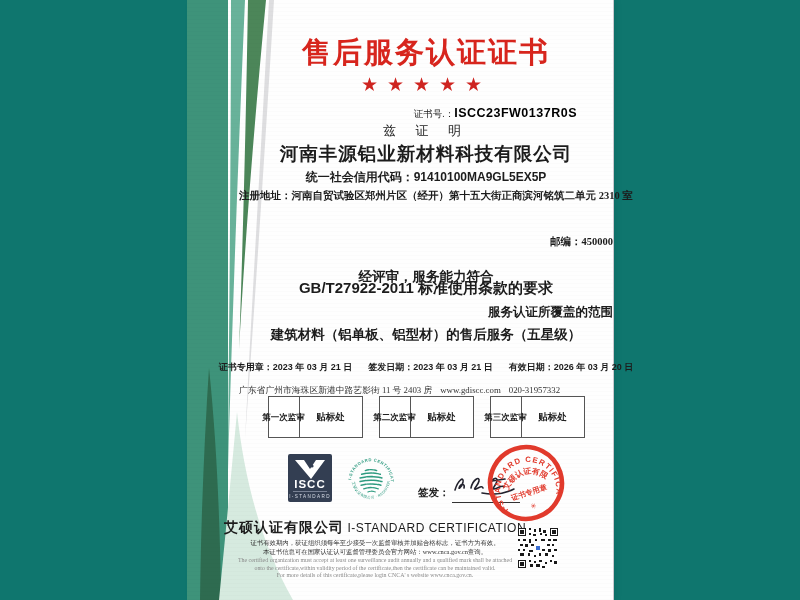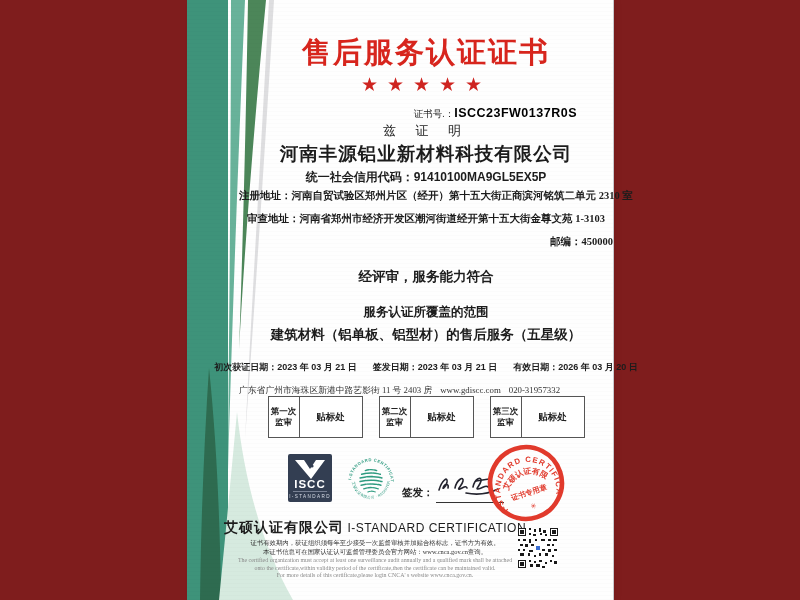--- a/index.html
+++ b/index.html
@@ -1,16 +1,16 @@
 <!DOCTYPE html>
 <html><head>
 <meta charset="utf-8">
 <style>
   html,body{margin:0;padding:0;background:#ffffff;}
-  #screen{position:relative;width:800px;height:600px;background:#7f1d1d;overflow:hidden;
+  #screen{position:relative;width:800px;height:600px;background:#0f766e;overflow:hidden;
           font-family:"Liberation Serif", serif;}
   
   #certificate{position:absolute;left:187px;top:0;width:426px;height:600px;background:#fefefe;
                border-right:1px solid #c9c9ce;box-shadow:3px 0 6px rgba(0,0,0,0.06);}
   #certificate .texture{position:absolute;inset:0;
      background:repeating-linear-gradient(0deg, rgba(0,0,0,0.013) 0 1px, transparent 1px 4px);pointer-events:none;}
   #deco{position:absolute;left:0;top:0;}
   
   #content{position:absolute;left:52px;right:0;top:0;bottom:0;}
   .c-line{position:absolute;left:0;right:0;text-align:center;white-space:nowrap;color:#1c1c1c;}
@@ -21,33 +21,33 @@
   .certno .lbl{font-size:9.5px;color:#222;}
   .certno .val{font-size:12.5px;font-weight:bold;letter-spacing:0.5px;font-family:"Liberation Sans",sans-serif;}
   .attest{top:122px;font-size:13px;font-weight:normal;letter-spacing:8px;}
   .company{top:141px;font-size:18.5px;font-weight:bold;letter-spacing:1px;}
   .credit{top:169px;font-size:12px;font-weight:bold;}
   .addr1{top:189px;font-size:10.5px;font-weight:bold;}
   .addr2{top:212px;font-size:10.5px;font-weight:bold;}
   .post{top:235px;font-size:10.5px;font-weight:bold;text-align:right;}
   .conf1{top:268px;font-size:13.5px;font-weight:bold;}
   .conf2{top:279px;font-size:15px;font-weight:bold;}
-  .scopeh{top:304px;font-size:12.5px;font-weight:bold;}
+  .scopeh{top:304px;font-size:12.5px;font-weight:bold;text-align:right;}
   .scopev{top:326px;font-size:13.5px;font-weight:bold;}
   .dates{top:361px;font-size:9px;font-weight:bold;display:flex;justify-content:center;gap:16px;}
   .contact{top:385px;font-size:8.8px;color:#333;display:flex;justify-content:flex-start;gap:8px;}
   
   .boxes{top:396px;display:flex;justify-content:center;gap:16px;}
   .sbox{display:flex;border:1px solid #555;height:40px;background:#fff;}
-  .sbox .round{width:30px;border-right:1px solid #555;display:flex;flex-direction:column;
+  .sbox .round{width:30px;border-right:1px solid #555;display:flex;flex-direction:row;
                align-items:center;justify-content:center;font-size:8.5px;line-height:1.25;font-weight:bold;color:#222;}
   .sbox .cell{width:62px;display:flex;align-items:center;justify-content:center;font-size:9.5px;font-weight:bold;color:#222;}
   
   .abs{position:absolute;}
-  #sig{position:absolute;left:215px;top:472px;display:flex;align-items:flex-end;}
+  #sig{position:absolute;left:231px;top:472px;display:flex;align-items:flex-end;}
   #sig .lbl{font-size:10.5px;font-weight:bold;color:#222;margin-right:2px;padding-bottom:3px;}
   #sig .scr{border-bottom:1px solid #333;}
   
   .foot-head{top:519px;font-size:14px;left:20px;right:70px;}
   .foot-head .cn{font-weight:bold;letter-spacing:1px;}
   .foot-head .en{font-size:12px;letter-spacing:0.5px;font-family:"Liberation Sans",sans-serif;}
   .foot-cn{top:539px;left:20px;right:70px;font-size:6.4px;line-height:1.35;color:#333;white-space:normal;}
   .foot-en{top:557px;left:20px;right:70px;font-size:5.9px;line-height:1.3;color:#8a8a8a;white-space:normal;}
 </style>
 </head>
@@ -75,32 +75,30 @@
       </div>
 
       <div class="c-line attest sans">兹 证 明</div>
       <div class="c-line company sans">河南丰源铝业新材料科技有限公司</div>
       <div class="c-line credit sans">
         <span>统一社会信用代码：</span><span>91410100MA9GL5EX5P</span>
       </div>
       <div class="c-line addr1">
         <span>注册地址：</span><span>河南自贸试验区郑州片区（经开）第十五大街正商滨河铭筑二单元 2310 室</span>
       </div>
-      <div class="c-line addr2">
-        <span>审查地址：</span><span>河南省郑州市经济开发区潮河街道经开第十五大街金尊文苑 1-3103</span>
-      </div>
       <div class="c-line post">
         <span>邮编：</span><span>450000</span>
       </div>
       <div class="c-line conf1 sans">经评审，服务能力符合</div>
+      <div class="c-line conf2 sans">GB/T27922-2011 标准使用条款的要求</div>
       <div class="c-line scopeh sans">服务认证所覆盖的范围</div>
       <div class="c-line scopev sans">建筑材料（铝单板、铝型材）的售后服务（五星级）</div>
 
       <div class="c-line dates sans">
-        <span><span>初次获证日期：</span><span>2023 年 03 月 21 日</span></span>
+        <span><span>证书专用章：</span><span>2023 年 03 月 21 日</span></span>
         <span><span>签发日期：</span><span>2023 年 03 月 21 日</span></span>
         <span><span>有效日期：</span><span>2026 年 03 月 20 日</span></span>
       </div>
       <div class="c-line contact">
         <span>广东省广州市海珠区新港中路艺影街 11 号 2403 房</span>
         <span>www.gdiscc.com</span>
         <span>020-31957332</span>
       </div>
 
       <div class="c-line boxes">

